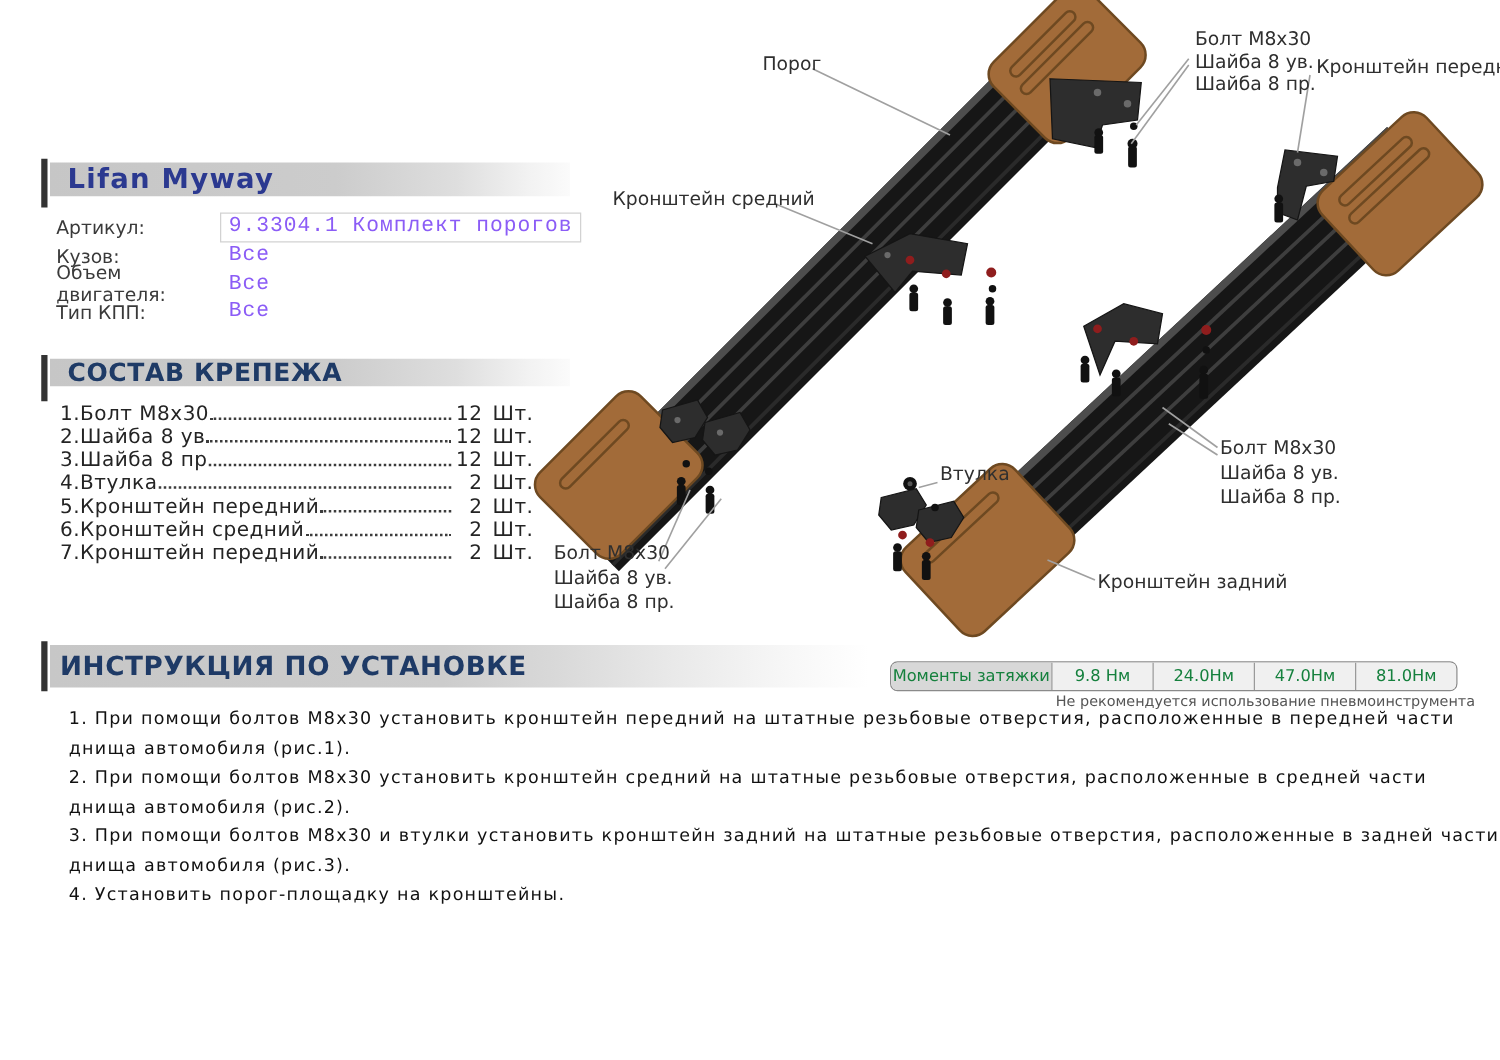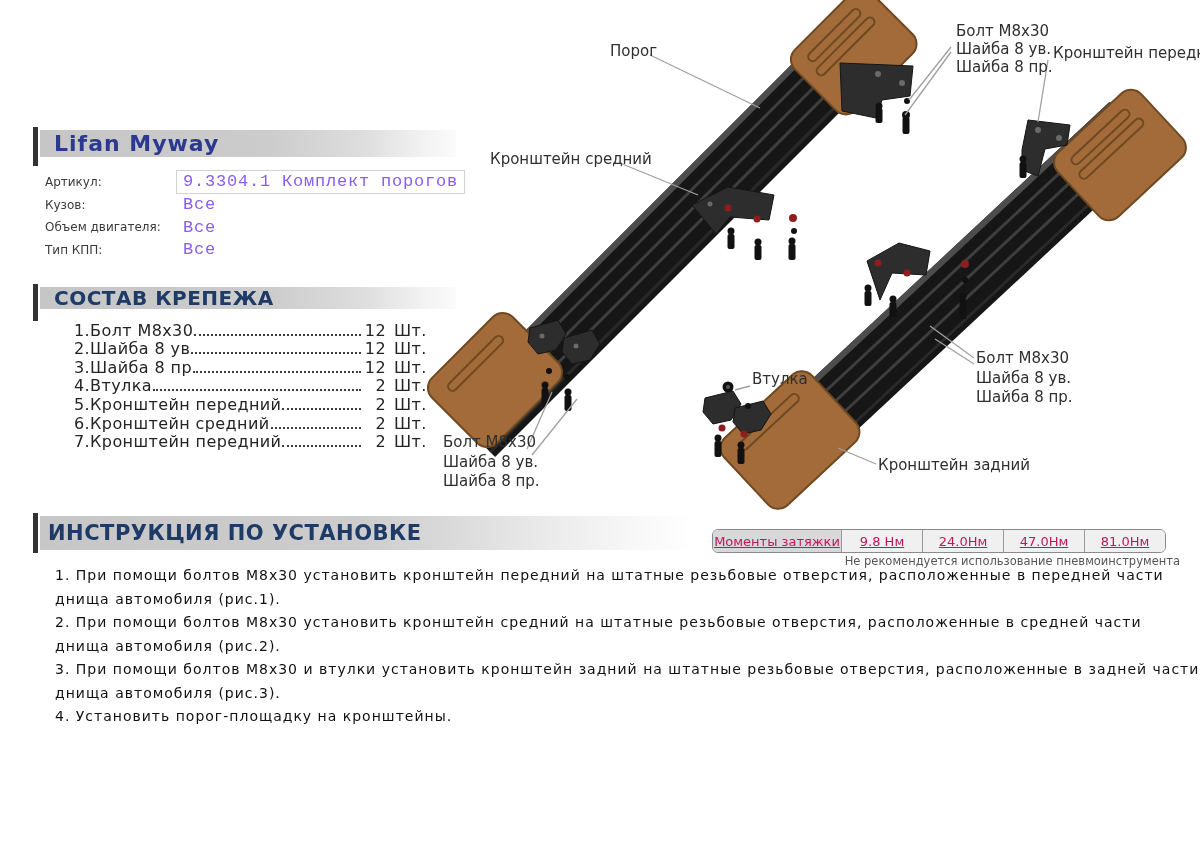--- a/index.html
+++ b/index.html
@@ -12,33 +12,33 @@
   .vbar{position:absolute;width:5px;background:#333;}
   .hdrbar{position:absolute;display:flex;align-items:center;padding-left:14px;box-sizing:border-box;
           background:linear-gradient(to right,#c6c6c6 0%,#cccccc 55%,#dedede 78%,#f2f2f2 92%,#fbfbfb 100%);}
   .hdrbar.long{background:linear-gradient(to right,#c7c7c7 0%,#cccccc 48%,#d9d9d9 62%,#e9e9e9 76%,#f7f7f7 90%,#ffffff 100%);padding-left:8px;}
   .title-blue{font-size:22px;font-weight:bold;color:#2b3990;letter-spacing:1px;}
   .title-navy{font-size:20px;font-weight:bold;color:#1e3a66;letter-spacing:.5px;}
   .title-navy2{font-size:21px;font-weight:bold;color:#1e3a66;letter-spacing:.5px;}
   
   .specs{position:absolute;left:45px;top:171px;width:412px;}
   .spec-row{display:flex;height:22.5px;align-items:center;}
-  .spec-label{width:138px;font-size:12px;color:#3a3a3a;flex:none;}
+  .spec-label{width:138px;font-size:15px;color:#3a3a3a;flex:none;}
   .spec-value{font-size:17px;color:#8b5cf6;letter-spacing:.8px;white-space:nowrap;font-family:Liberation Mono, monospace;}
   .spec-value.boxed{border:1px solid #d2d2d2;padding:1px 6px 2px 6px;margin-left:-7px;}
   
   .parts{position:absolute;left:48px;top:321px;width:380px;}
   .part-row{display:flex;align-items:flex-end;height:18.6px;font-size:16px;color:#242424;letter-spacing:.4px;}
-  .part-name{white-space:nowrap;flex:none;margin-left:26px;}
+  .part-name{white-space:nowrap;flex:none;}
   .part-dots{flex:1;border-bottom:2px dotted #3c3c3c;margin:0 1px 4px 1px;}
   .part-qty{width:24px;text-align:right;flex:none;}
   .part-unit{width:34px;margin-left:8px;flex:none;}
   
   .torque{position:absolute;left:712px;top:529px;display:flex;height:22px;
-          border:1px solid #8a8a8a;border-radius:6px;overflow:hidden;font-size:13px;color:#be185d;text-decoration:underline;}
+          border:1px solid #8a8a8a;border-radius:6px;overflow:hidden;font-size:13px;color:#15803d;}
   .torque .cell{display:flex;align-items:center;justify-content:center;border-left:1px solid #9a9a9a;width:80px;background:#f0f0f0;}
   .torque .cell.head{border-left:none;width:128px;background:#d8d8d8;}
   .torque-note{position:absolute;left:690px;top:554px;width:490px;text-align:right;font-size:11.5px;color:#555;}
   
   .steps{position:absolute;left:55px;top:564px;width:1145px;}
   .steps p{margin:0;font-size:14px;line-height:23.5px;letter-spacing:1px;color:#111;}
   
   .diagram{position:absolute;left:0;top:0;width:1200px;height:848px;pointer-events:none;}
   .diagram svg{position:absolute;left:430px;top:8px;overflow:visible;}
   .dlabel{position:absolute;font-size:15px;color:#2f2f2f;white-space:nowrap;line-height:18px;}

